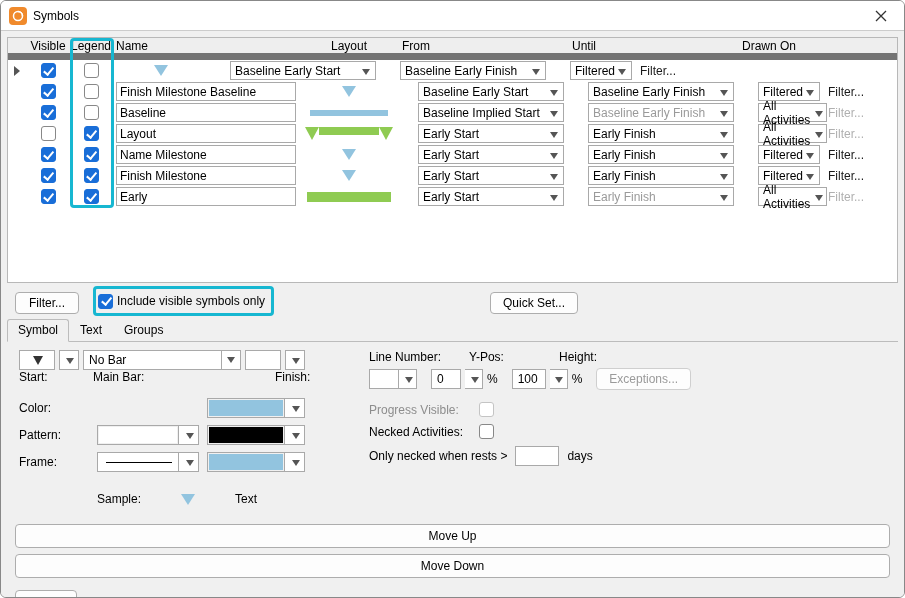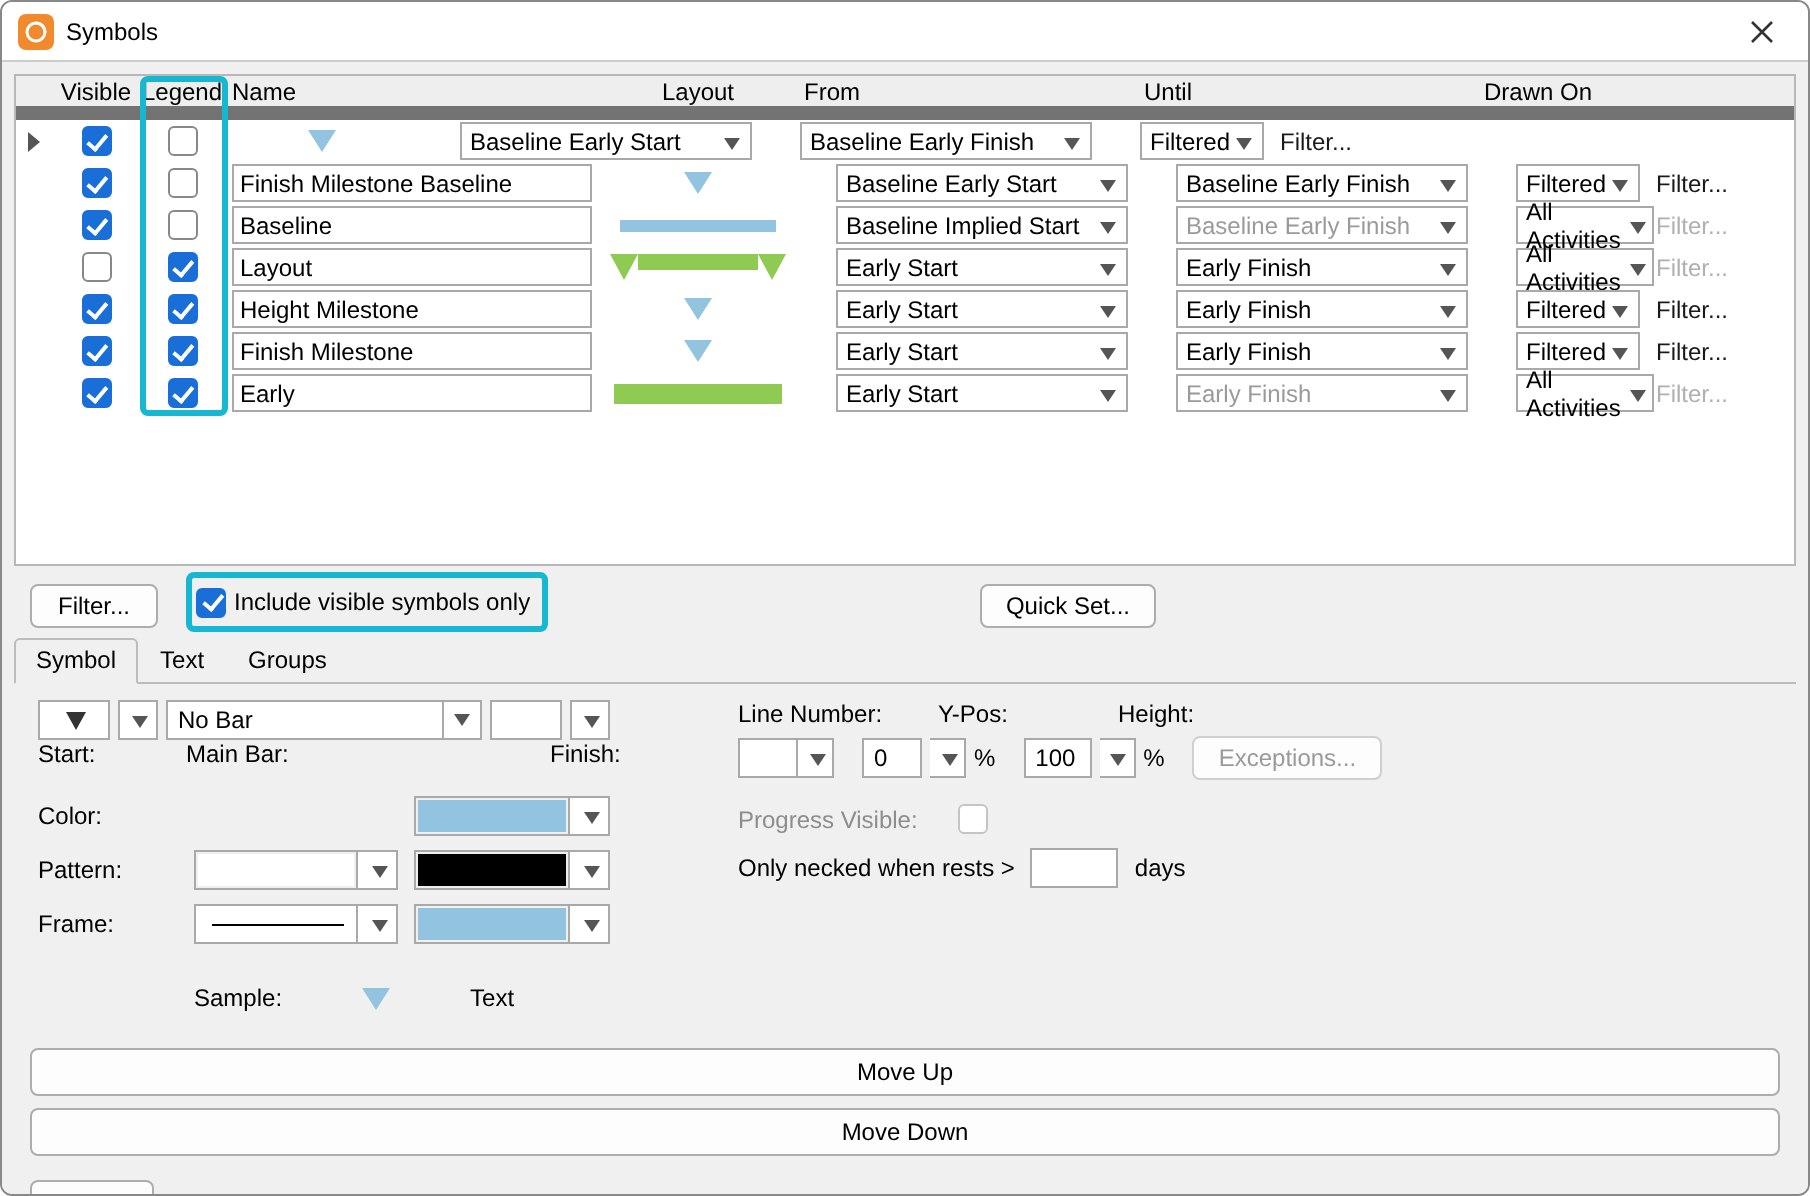--- a/index.html
+++ b/index.html
@@ -277,21 +277,21 @@
           </div>
           <div class="grid-row">
             <div class="cell c-handle"></div>
             <div class="cell c-vis">
               <div class="chk on"></div>
             </div>
             <div class="cell c-leg">
               <div class="chk on"></div>
             </div>
             <div class="cell c-name">
-              <div class="ti">Height Milestone</div>
+              <div class="ti">Name Milestone</div>
             </div>
             <div class="cell c-layout">
               <span class="tri-down small tri-grn"></span>
             </div>
             <div class="cell c-from">
               <div class="combo">
                 <span>Early Start</span>
                 <span class="dd"><svg viewBox="0 0 8 6" width="8" height="6">
                     <path d="M0 0 L8 0 L4 6 Z" fill="#555"></path>
                   </svg></span>
@@ -558,20 +558,24 @@
                 </div>
                 <span class="lbl">%</span>
               </div>
             <div class="btn small" style="color:#9a9a9a;border-color:#cfcfcf">Exceptions...</div>
           </div>
 
           <div style="height:12px"></div>
           <div style="display:flex;align-items:center;gap:10px;margin-bottom:7px">
             <span class="lbl dis" style="width:100px">Progress Visible:</span>
             <div class="chk" style="border-color:#c4c4c4"></div>
+          </div>
+          <div style="display:flex;align-items:center;gap:10px;margin-bottom:7px">
+            <span class="lbl" style="width:100px">Necked Activities:</span>
+            <div class="chk"></div>
           </div>
           <div style="display:flex;align-items:center;gap:8px">
             <span class="lbl">Only necked when rests &gt;</span>
             <input class="txtbox" style="width: 44px;">
             <span class="lbl">days</span>
           </div>
         </div>
       </div>
     </div>
 

